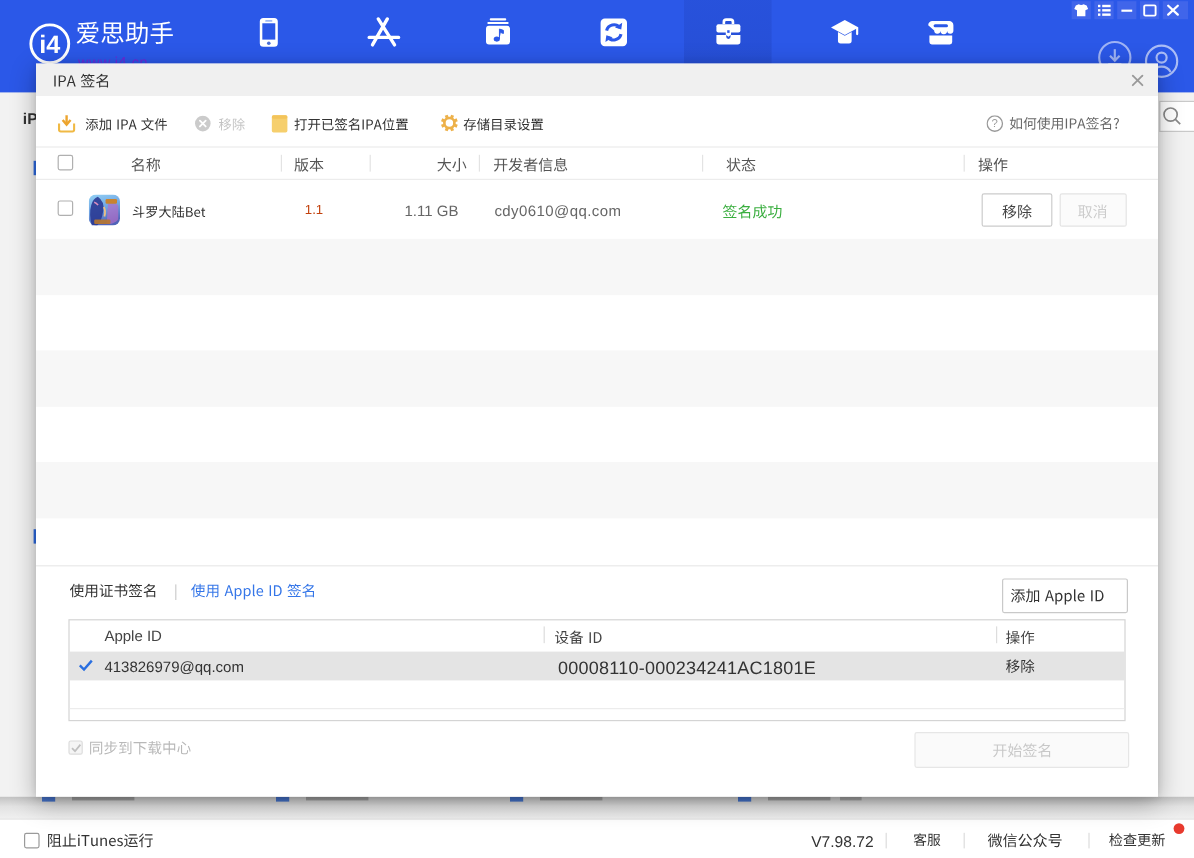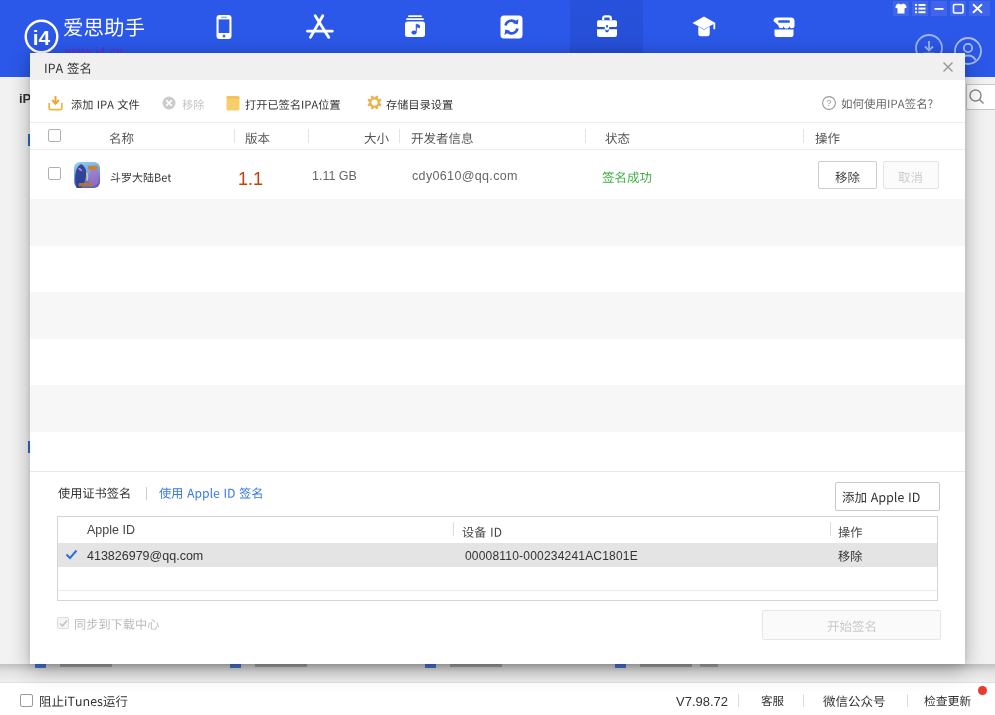--- a/index.html
+++ b/index.html
@@ -345,22 +345,22 @@
         <g transform="translate(0,9.68) scale(0.011)">
           <use href="#g63" x="0"></use>
           <use href="#g64" x="1000"></use>
           <use href="#g54" x="2000"></use>
           <use href="#g65" x="3000"></use>
           <use href="#g66" x="4000"></use>
           <use href="#g10" x="4657"></use>
           <use href="#g67" x="5211"></use>
         </g>
       </svg></div>
-<div class="ab" style="left:208px;top:116px;font-size:18px;color:#c2410c">1.1</div>
-<div class="ab" style="left:282px;top:116px;width:70px;font-size:12.5px;color:#666;white-space:nowrap">1.11 GB</div>
+<div class="ab" style="left:224px;top:116px;font-size:11px;color:#c2410c">1.1</div>
+<div class="ab" style="left:282px;top:116px;width:70px;text-align:right;font-size:12.5px;color:#666;white-space:nowrap">1.11 GB</div>
 <div class="ab" style="left:382px;top:116px;font-size:12.5px;color:#666;letter-spacing:.35px">cdy0610@qq.com</div>
 <div class="ab" style="left:572px;top:115px"><svg class="" width="50" height="14" style="vertical-align:middle;fill:#3aae3f" viewBox="0 0 50 14">
         <g transform="translate(0,11) scale(0.0125)">
           <use href="#g28" x="0"></use>
           <use href="#g29" x="1000"></use>
           <use href="#g68" x="2000"></use>
           <use href="#g69" x="3000"></use>
         </g>
       </svg></div>
 <div class="ab" style="left:788px;top:108px;width:59px;height:28px;border:1px solid #ccc;border-radius:2px;background:#fff"></div>
@@ -434,21 +434,21 @@
           <use href="#g62" x="1000"></use>
         </g>
       </svg></div>
 <div class="ab" style="left:423px;top:469px;width:1px;height:14px;background:#ddd"></div>
 <div class="ab" style="left:800px;top:469px;width:1px;height:14px;background:#ddd"></div>
 <div class="ab" style="left:28px;top:490px;width:879px;height:24px;background:#e4e4e4"></div>
 <svg class="ab" style="left:35px;top:495px" width="13" height="13" viewBox="0 0 13 13">
 <path d="M1.5 6.5 L5 10 L11.5 2.5" fill="none" stroke="#2a6fe0" stroke-width="2"></path>
     </svg>
 <div class="ab" style="left:57px;top:496px;font-size:12.5px;color:#333">413826979@qq.com</div>
-<div class="ab" style="left:435px;top:496px;font-size:12px;color:#333;letter-spacing:.2px">00008110-000234241AC1801E</div>
+<div class="ab" style="left:435px;top:496px;font-size:15px;color:#333;letter-spacing:.2px">00008110-000234241AC1801E</div>
 <div class="ab" style="left:808px;top:494px"><svg class="" width="24" height="14" style="vertical-align:middle;fill:#333333" viewBox="0 0 24 14">
         <g transform="translate(0,10.74) scale(0.0122)">
           <use href="#g34" x="0"></use>
           <use href="#g35" x="1000"></use>
         </g>
       </svg></div>
 <div class="ab" style="left:28px;top:537px;width:879px;height:1px;background:#ececec"></div>
 <div class="ab" style="left:27px;top:564px;width:12px;height:12px;border:1px solid #dcdcdc;border-radius:2px;background:#f5f5f5"></div>
 <svg class="ab" style="left:29px;top:566px" width="9" height="9" viewBox="0 0 9 9">
 <path d="M1 4.5 L3.5 7 L8 1.5" fill="none" stroke="#c0c0c0" stroke-width="1.5"></path>

